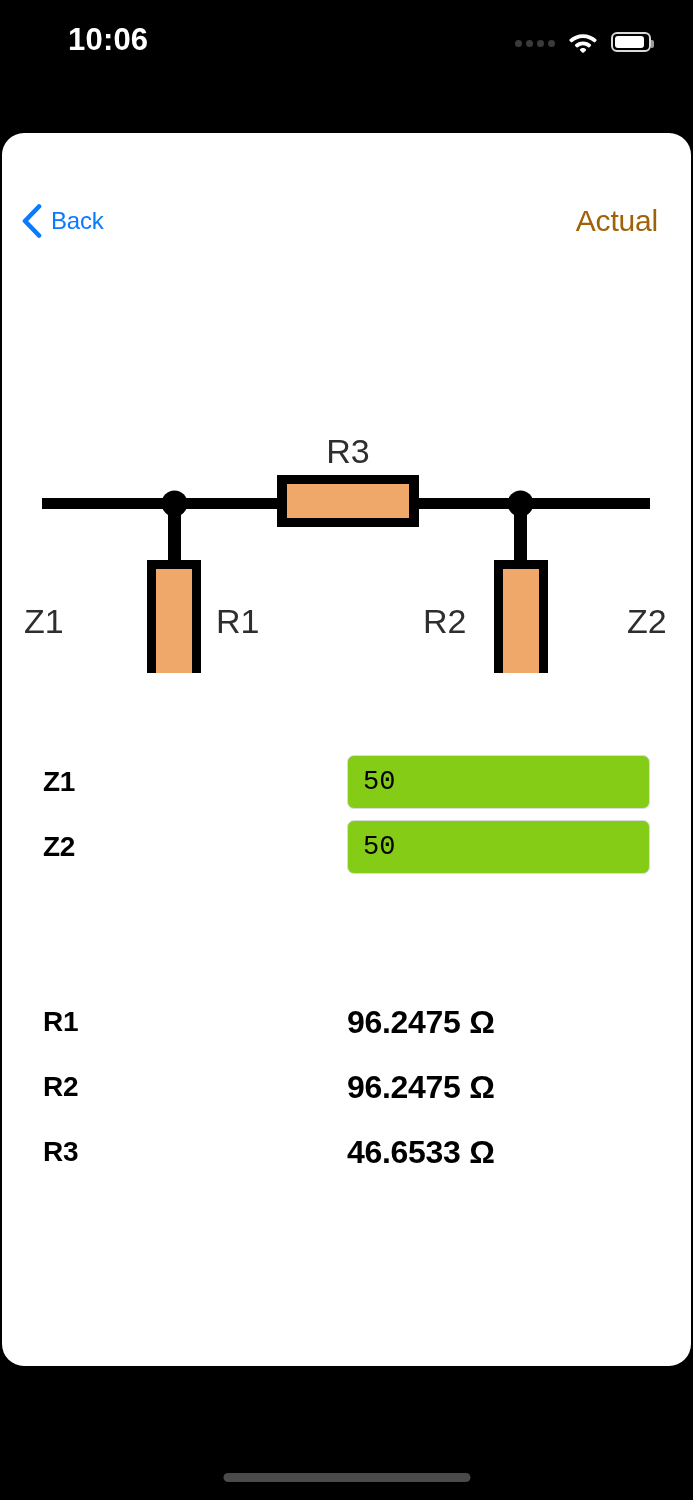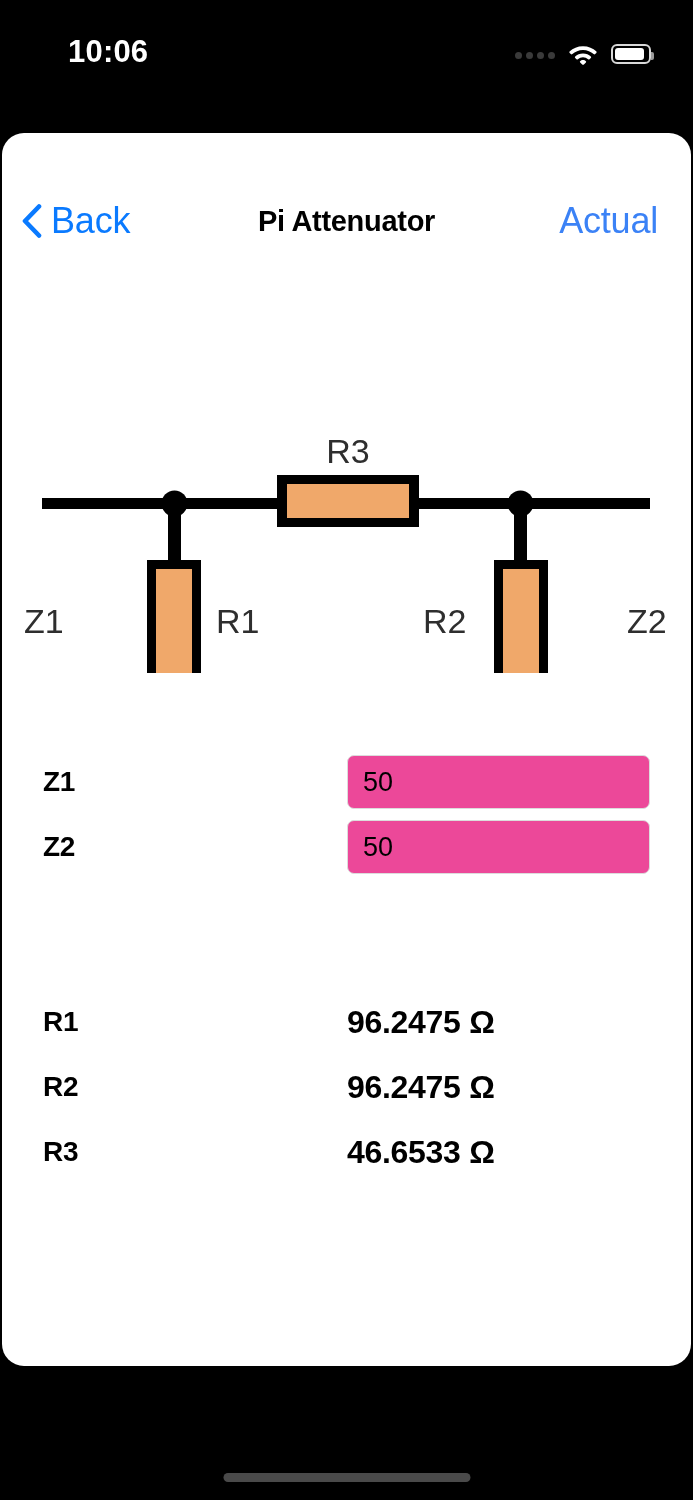--- a/index.html
+++ b/index.html
@@ -10,21 +10,21 @@
     overflow:hidden;
   }
   #phone {
     position:relative;
     width:693px; height:1500px;
     background:#000;
   }
 
   
   #status-bar {
-    position:absolute; left:0; top:12px; width:693px; height:90px;
+    position:absolute; left:0; top:0; width:693px; height:90px;
     color:#fff;
   }
   #status-time {
     position:absolute; left:68px; top:23px;
     font-size:31px; font-weight:600; letter-spacing:0.2px;
     color:#ffffff; line-height:34px;
   }
   #status-right {
     position:absolute; right:42px; top:28px;
     display:flex; align-items:center; gap:13px; height:28px;
@@ -58,32 +58,32 @@
   }
   #back-button {
     position:absolute; left:18px; top:0;
     display:flex; align-items:center; gap:9px;
     height:56px; cursor:pointer;
   }
   .chev {
     width:22px; height:34px; display:block;
   }
   #back-label {
-    color:#0a7aff; font-size:36px; line-height:34px;
+    color:#0a7aff; font-size:24px; line-height:34px;
     font-weight:400; letter-spacing:-0.2px;
   }
   #nav-title {
     position:absolute; left:0; top:6px; width:689px;
     text-align:center;
     font-size:29px; font-weight:700; color:#000;
     letter-spacing:-0.3px; line-height:44px;
   }
   #actual-button {
     position:absolute; right:33px; top:6px;
-    color:#3b82f6; font-size:36px; line-height:44px;
+    color:#a16207; font-size:30px; line-height:44px;
     font-weight:400; letter-spacing:-0.2px; cursor:pointer;
   }
 
   
   #schematic {
     position:absolute; left:0; top:160px; width:689px; height:380px;
   }
   #schematic svg { display:block; width:689px; height:380px; }
 
   
@@ -95,22 +95,22 @@
   }
   .form-label {
     position:absolute; left:41px; top:0;
     font-size:28px; font-weight:700; color:#000;
     line-height:58px; letter-spacing:-0.3px;
   }
   .form-input {
     position:absolute; left:345px; top:2px;
     width:303px; height:54px;
     border:1.5px solid #dcdcdc; border-radius:7px;
-    background:#ec4899;
-    font-family:Liberation Sans, sans-serif;
+    background:#84cc16;
+    font-family:Liberation Mono, monospace;
     font-size:27px; color:#000;
     padding:0 15px;
     line-height:52px;
     outline:none;
   }
 
   
   #results {
     position:absolute; left:0; top:860px; width:689px;
   }
@@ -164,21 +164,20 @@
 
     <div id="navbar">
       <div id="back-button">
         <span>
           <svg class="chev" viewBox="0 0 22 34">
             <path d="M19 2.5 L5 17 L19 31.5" fill="none" stroke="#0a7aff" stroke-width="4.6" stroke-linecap="round" stroke-linejoin="round"></path>
           </svg>
         </span>
         <span id="back-label">Back</span>
       </div>
-      <div id="nav-title">Pi Attenuator</div>
       <div id="actual-button">Actual</div>
     </div>
 
     <div id="schematic">
       <svg viewBox="0 0 689 380" xmlns="http://www.w3.org/2000/svg">
 
         <rect x="40" y="205" width="140" height="11" fill="#000"></rect>
 
         <rect x="412" y="205" width="236" height="11" fill="#000"></rect>
 

